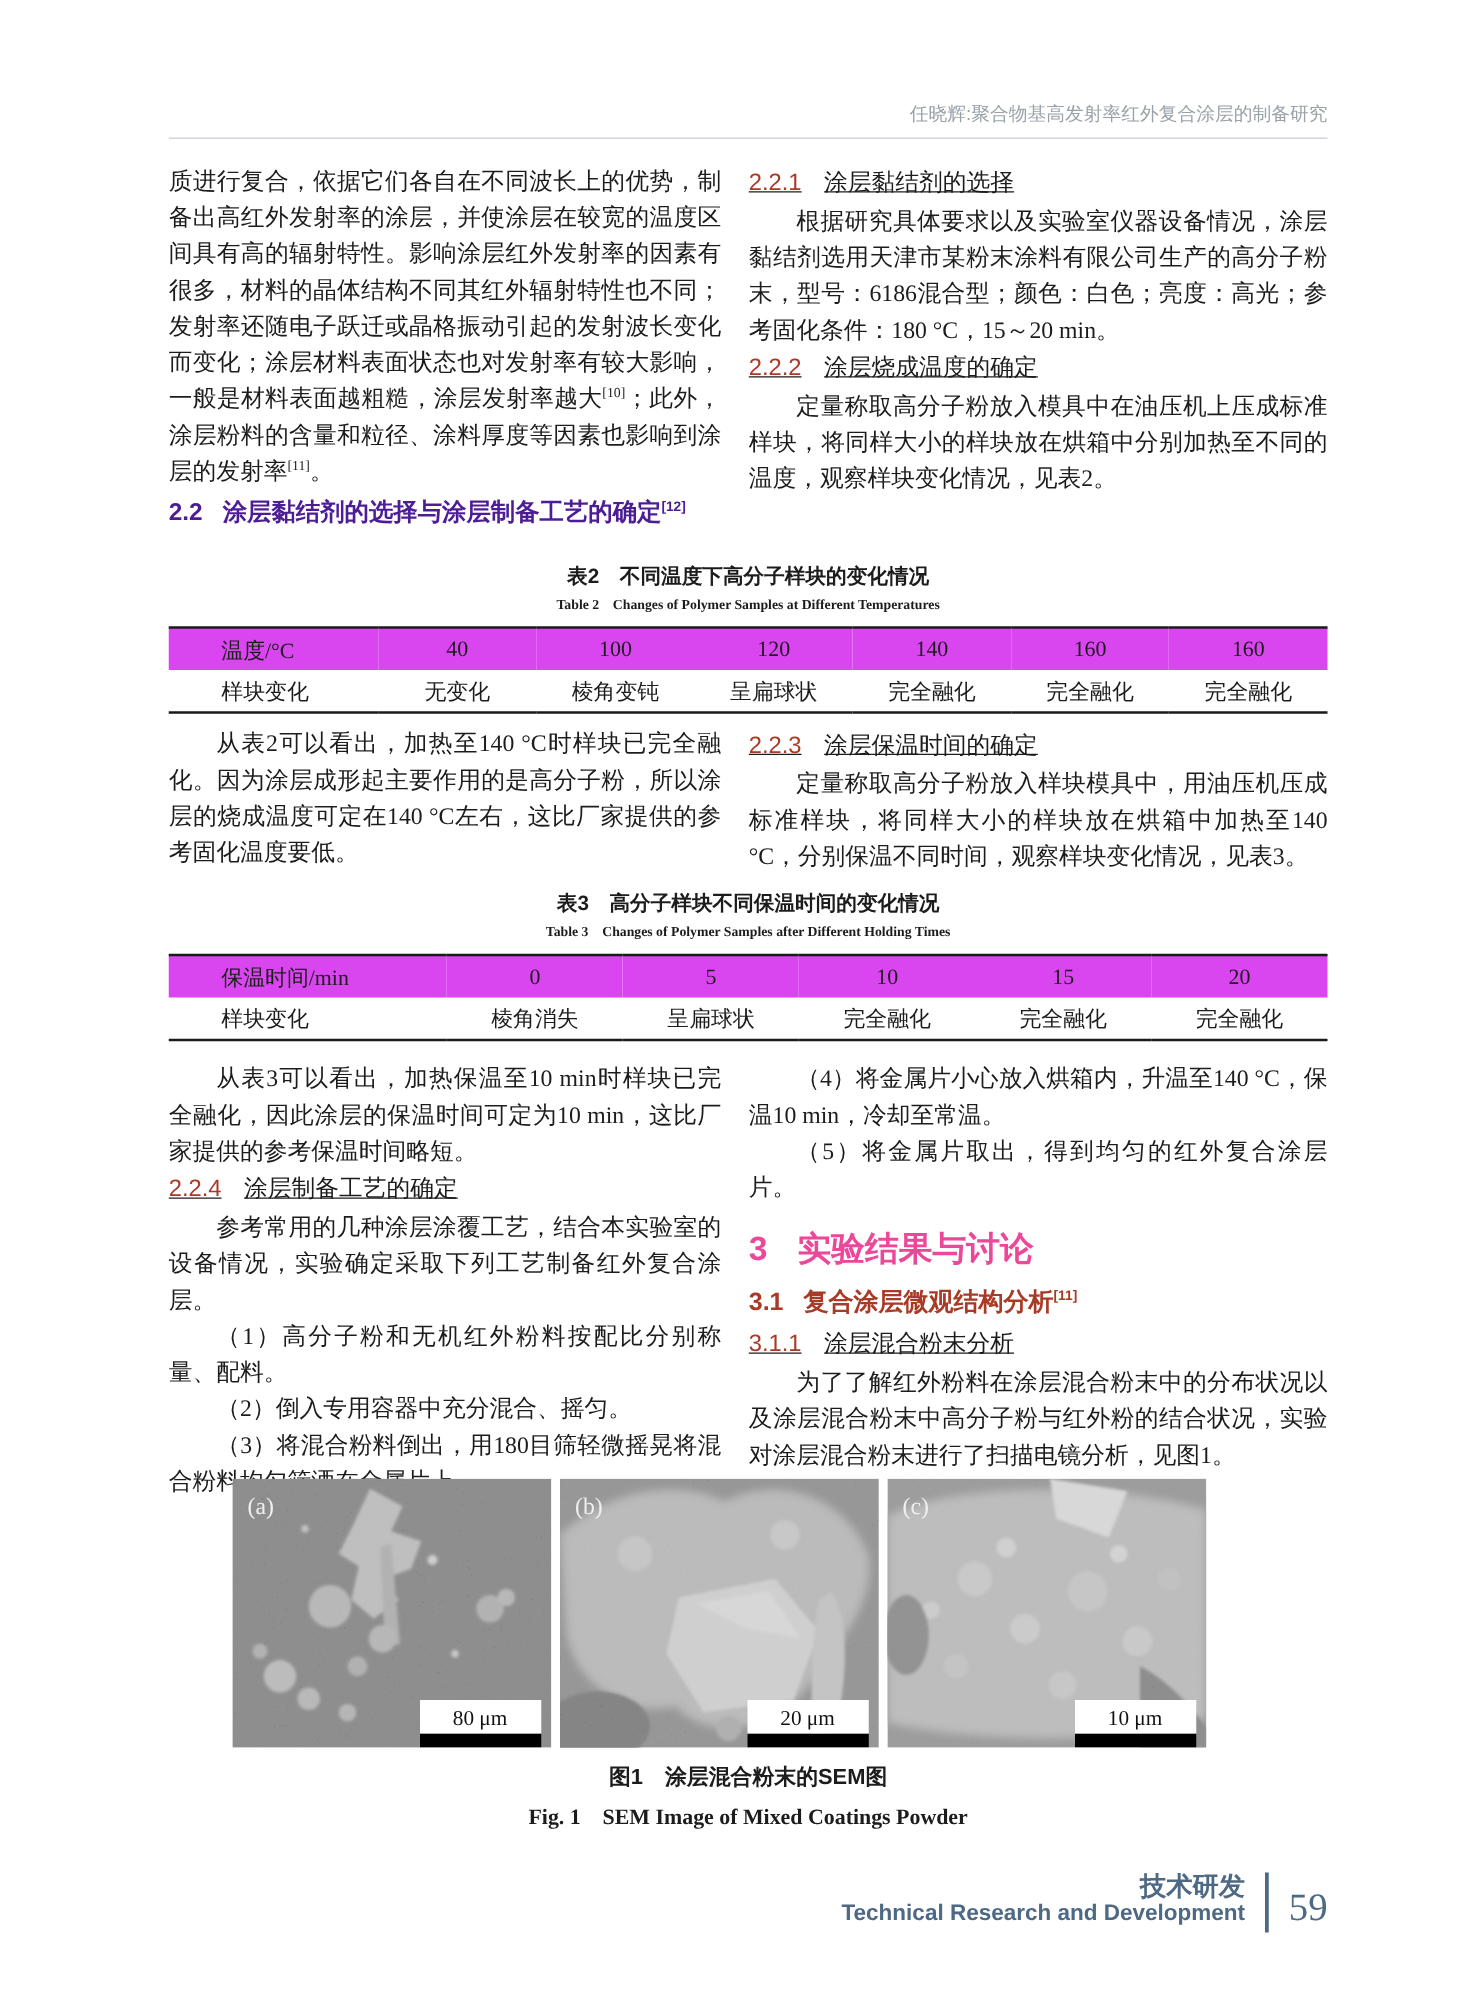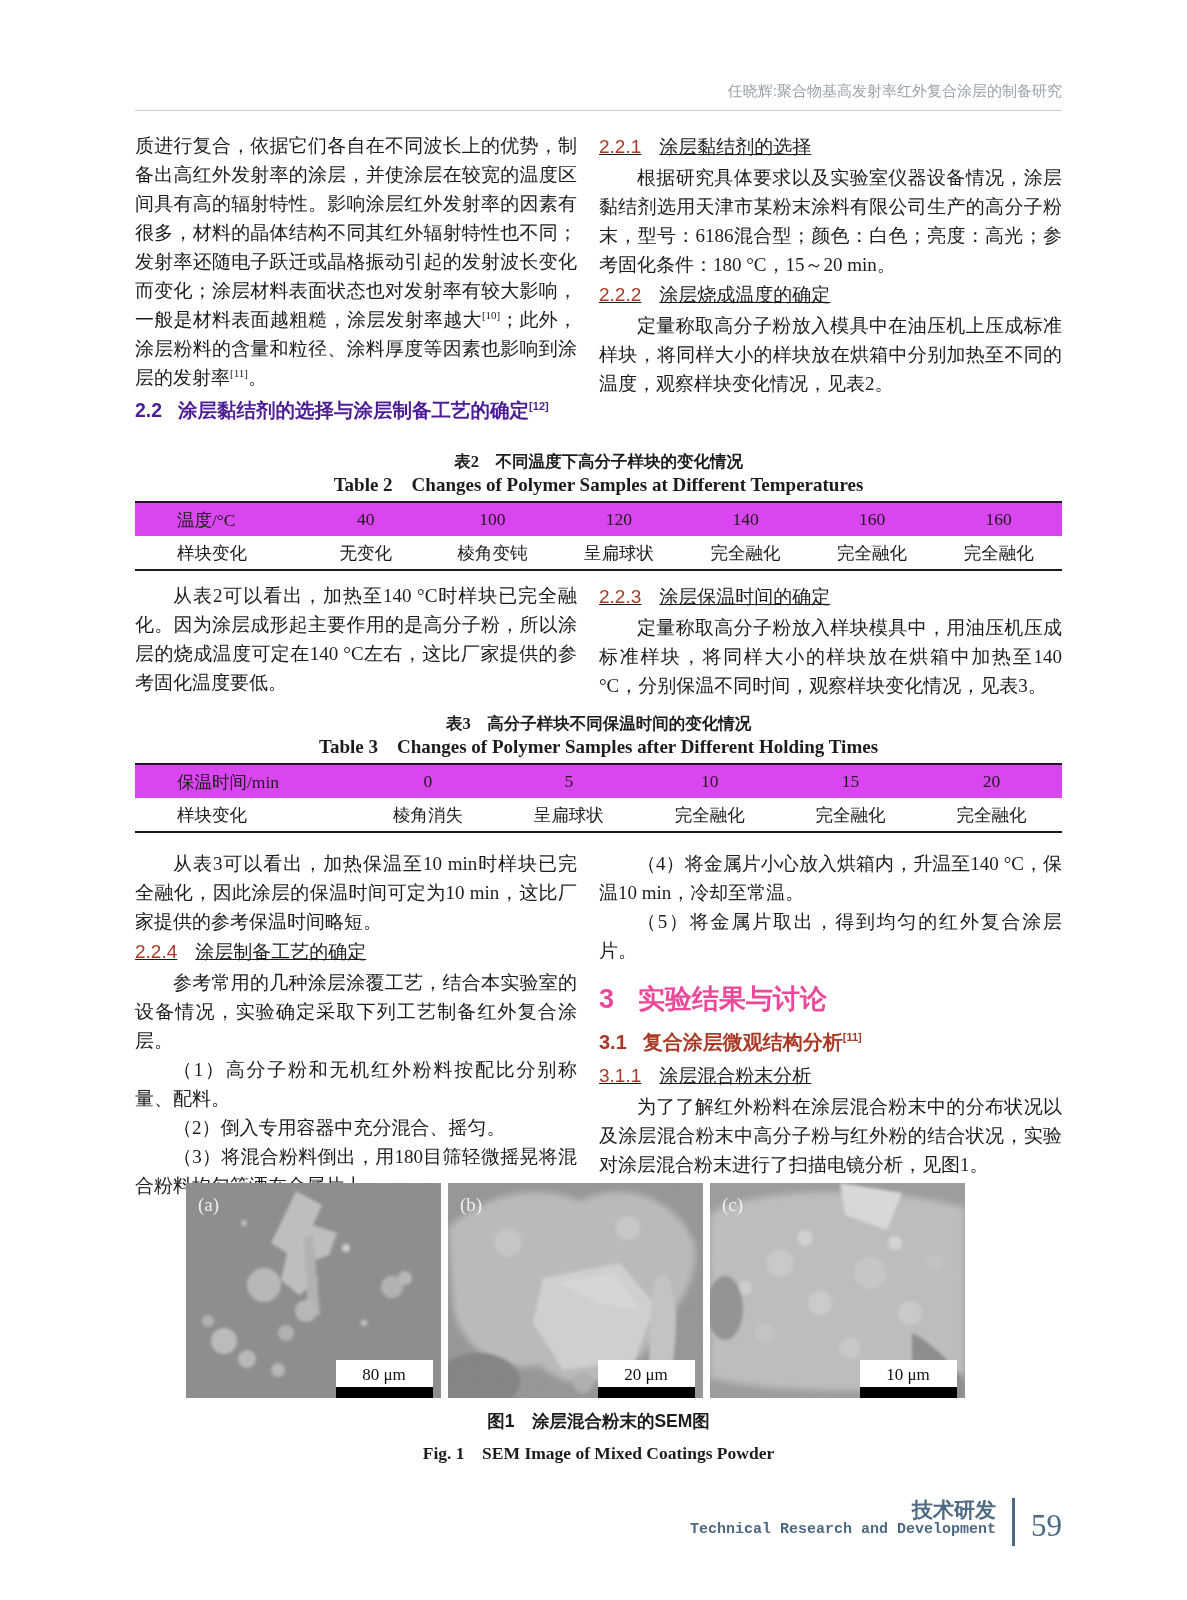--- a/index.html
+++ b/index.html
@@ -23,24 +23,24 @@
           font-size:19.5px;line-height:32px;margin-top:2px;}
   .h-bold .num{margin-right:16px;}
   .h-big{font-family:"Liberation Sans",sans-serif;font-weight:bold;color:#ec4899;
          font-size:27px;line-height:40px;margin:14px 0 6px 0;}
   .h-big .num{margin-right:24px;}
   .h-mid{font-family:"Liberation Sans",sans-serif;font-weight:bold;color:#a83a26;
          font-size:20px;line-height:34px;margin:2px 0;}
   .h-mid .num{margin-right:16px;}
   
   .tblblock{position:absolute;left:135px;width:927px;}
-  .cap-zh{text-align:center;font-family:Liberation Serif, serif;font-weight:bold;
+  .cap-zh{text-align:center;font-family:Liberation Sans, sans-serif;font-weight:bold;
           font-size:16.5px;line-height:23px;margin:0;}
   .cap-en{text-align:center;font-family:"Liberation Serif",serif;font-weight:bold;
-          font-size:19px;line-height:23px;margin:0;}
+          font-size:11px;line-height:23px;margin:0;}
   table.datatable{width:100%;border-collapse:collapse;margin-top:5px;
           border-top:2px solid #1a1a1a;border-bottom:2.5px solid #1a1a1a;}
   table.datatable td{font-size:17.5px;text-align:center;height:33px;padding:0;}
   table.datatable td.c0{text-align:left;padding-left:42px;}
   tr.thead{background:#d946ef;margin-top:36px;}
   table.t2 td.c0{width:18%;} table.t2 td{width:13.6%;}
   table.t3 td.c0{width:24%;} table.t3 td{width:15.2%;}
   
   .figure{position:absolute;left:186px;top:1183px;width:779px;}
   .panels{display:flex;gap:7px;}
@@ -49,21 +49,21 @@
   .figcaps{position:absolute;left:135px;top:1408px;width:927px;}
   .figcap-zh{text-align:center;font-family:"Liberation Sans",sans-serif;font-weight:bold;
              font-size:17.5px;line-height:26px;margin:0;}
   .figcap-en{text-align:center;font-family:"Liberation Serif",serif;font-weight:bold;
              font-size:17.5px;line-height:26px;margin:6px 0 0 0;}
   
   .footer{position:absolute;top:1498px;right:125px;display:flex;align-items:flex-start;gap:16px;}
   .footer .labels{text-align:right;}
   .footer .zh{font-family:"Liberation Sans",sans-serif;font-weight:bold;font-size:21px;
               line-height:24px;color:#4d6983;}
-  .footer .en{font-family:Liberation Mono, monospace;font-weight:bold;font-size:15px;
+  .footer .en{font-family:Liberation Sans, sans-serif;font-weight:bold;font-size:18px;
               line-height:16px;color:#4d6983;}
   .footer .divider{width:3px;height:48px;background:#4d6983;}
   .footer .pagenum{font-family:"Liberation Serif",serif;font-size:31px;color:#4d6983;
               padding-top:10px;}
 </style>
 </head>
 <body>
 
 <div class="page">
 

